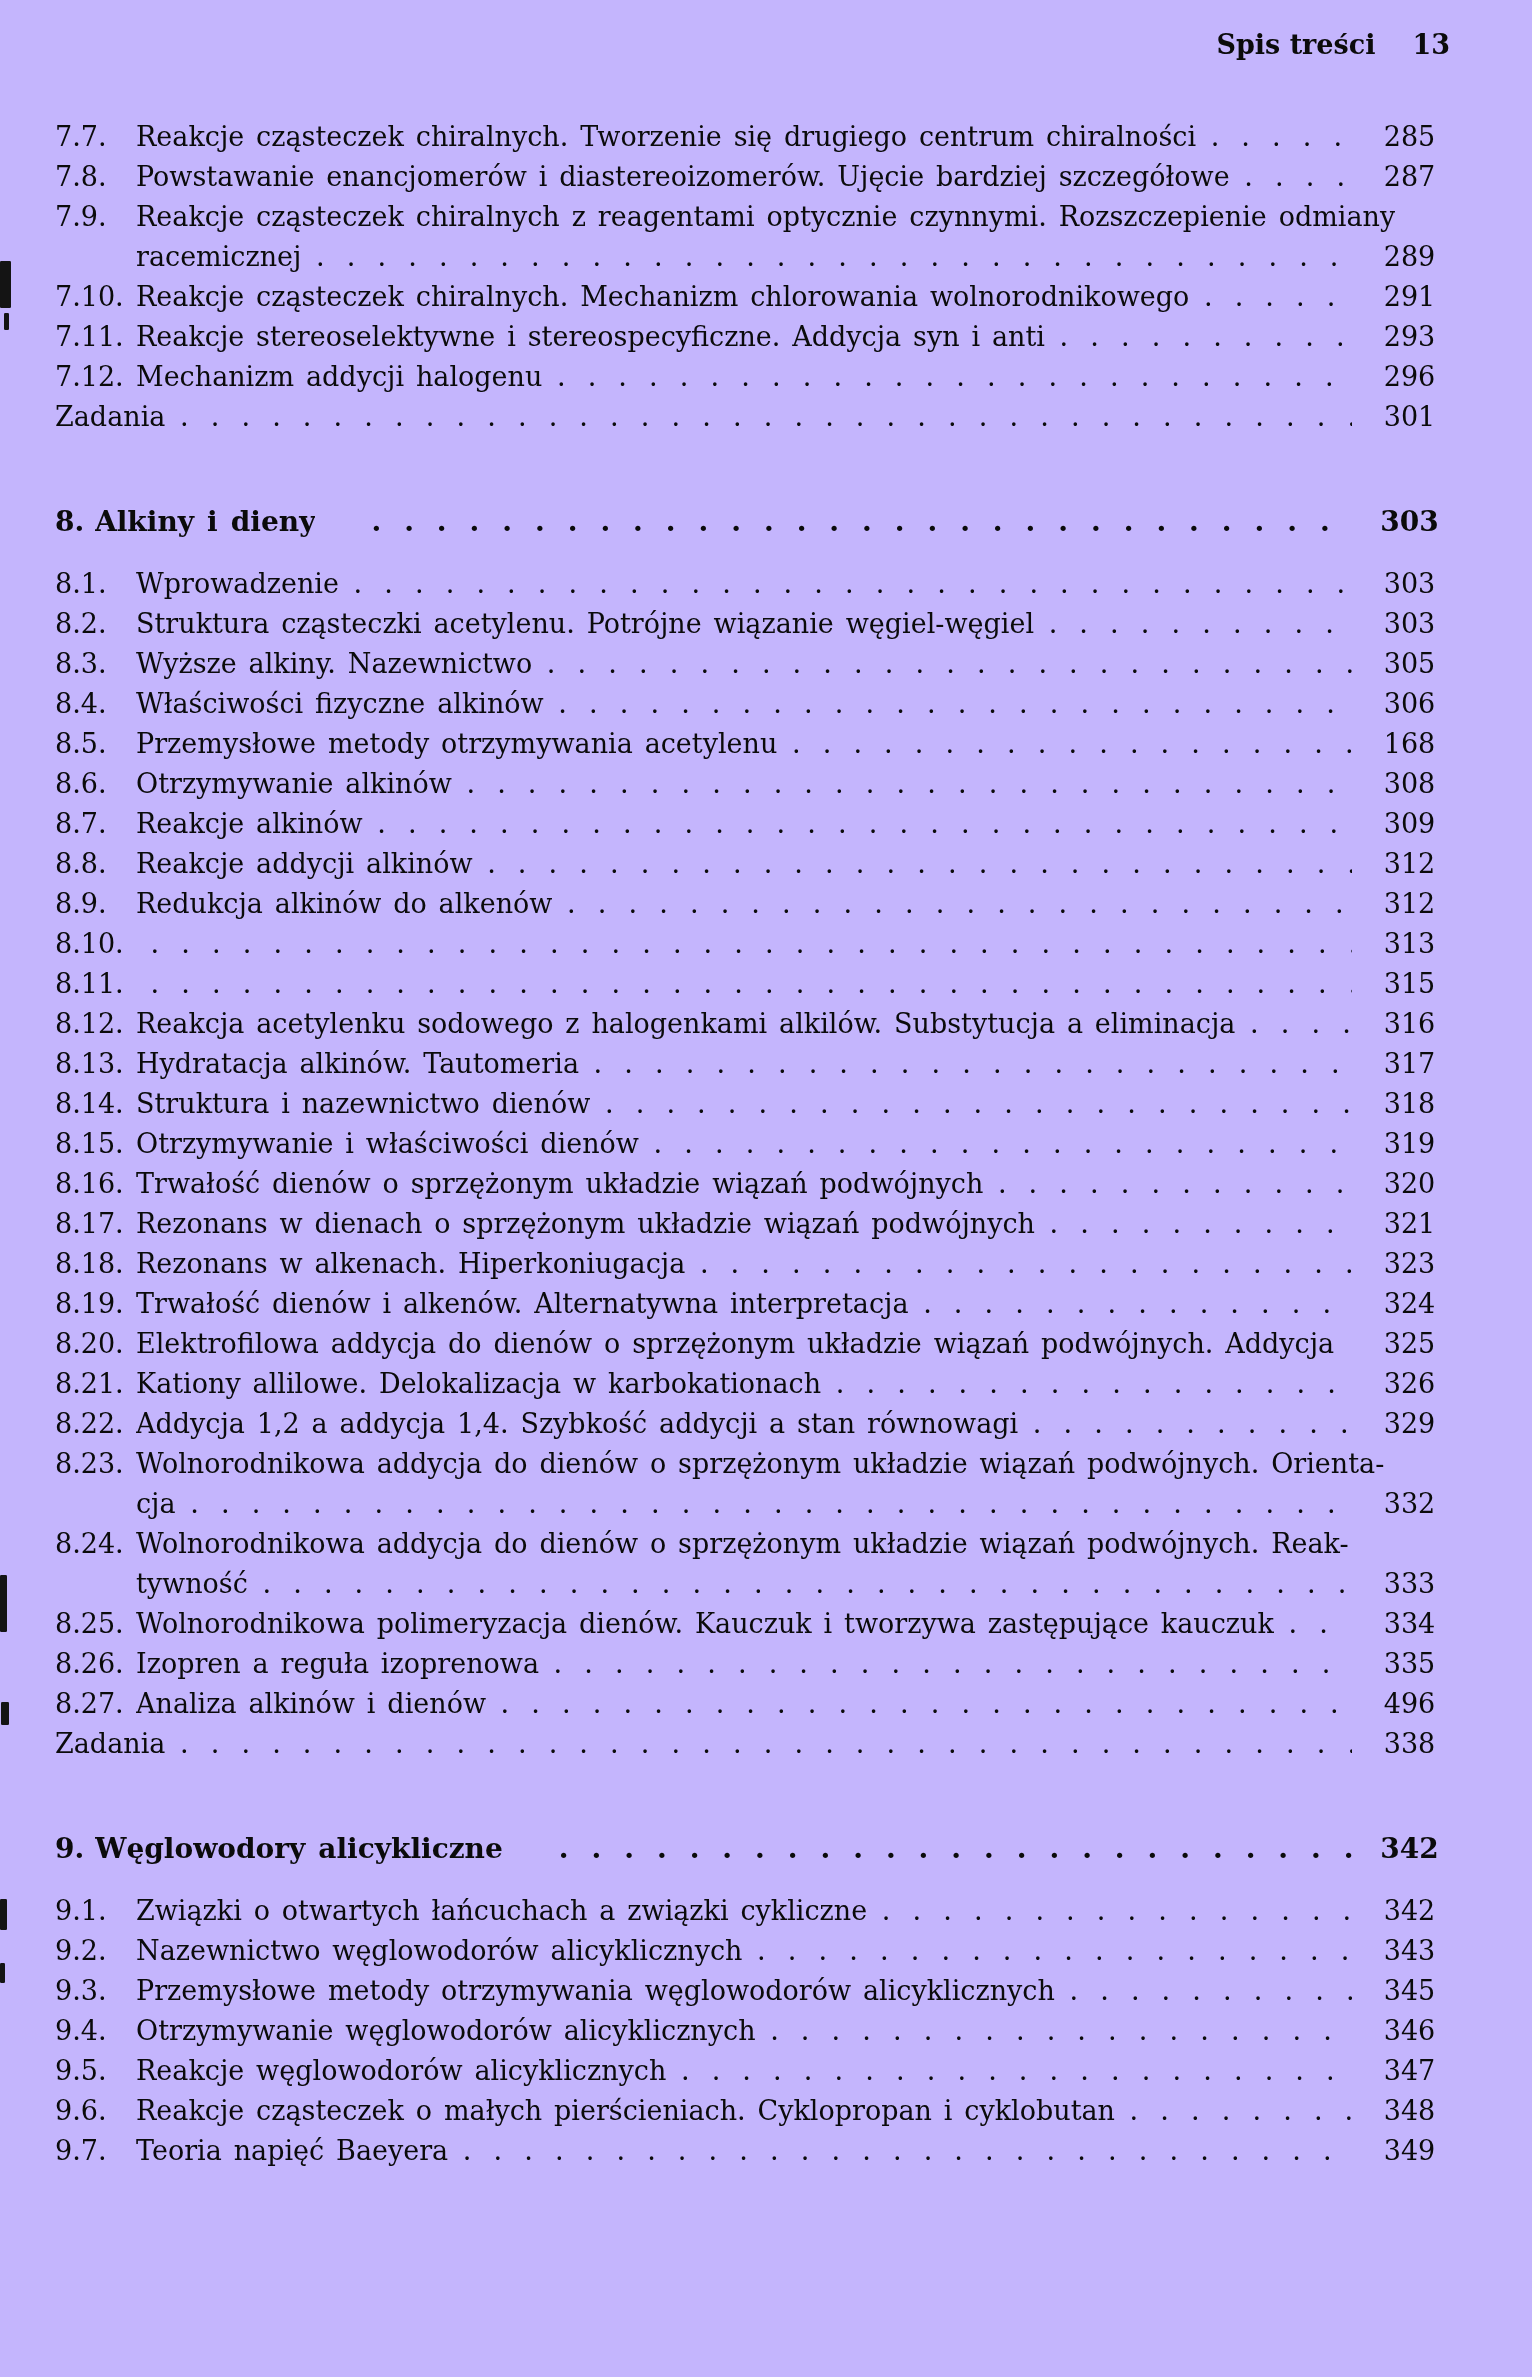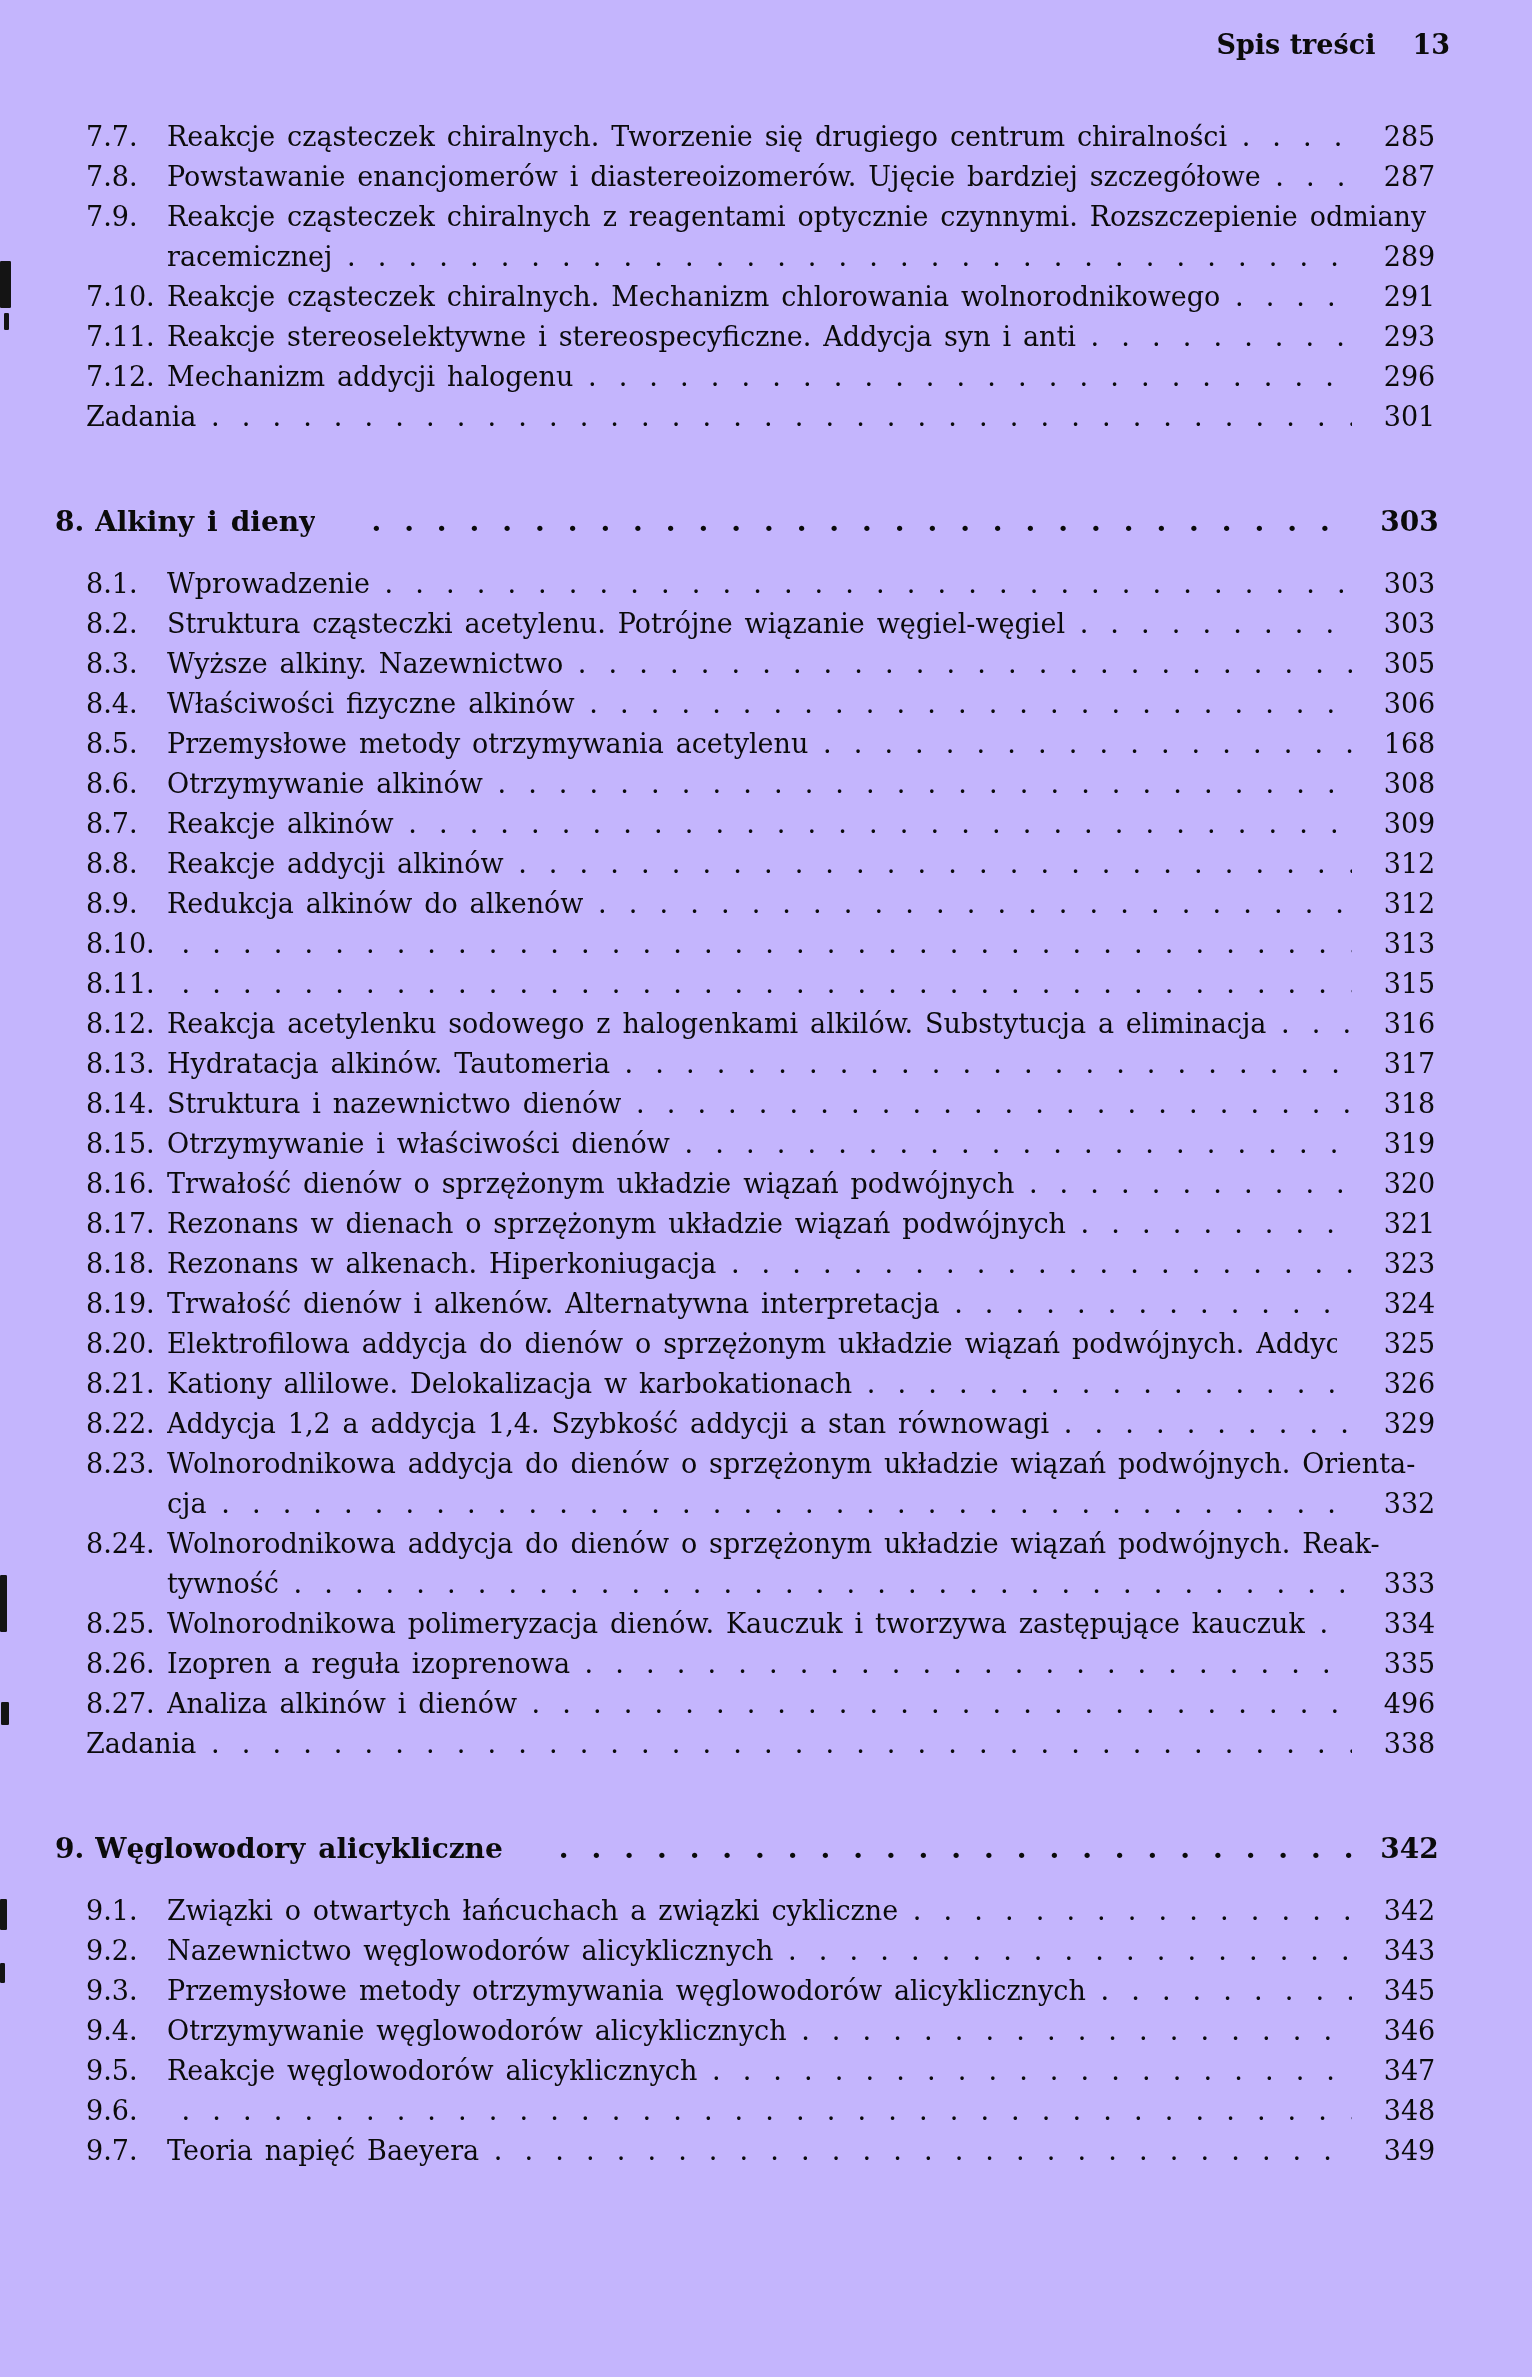--- a/index.html
+++ b/index.html
@@ -29,21 +29,20 @@
     left: 55px;
     right: 83px;
     top: 117px;
   }
   .row {
     display: flex;
     align-items: flex-end;
     font-size: 27px;
     line-height: 40px;
     white-space: nowrap;
-    margin-left: 31px;
     word-spacing: 3.3px;
   }
   .row .num { flex: none; width: 81px; }
   .row .title { flex: 0 1 auto; min-width: 0; overflow: hidden; }
   .row .dots { flex: 1 1 0; min-width: 0; overflow: hidden; margin: 0 17.3px 0 14.6px; }
   .dots::after {
     content: "..................................................................";
     letter-spacing: 0.82em;
   }
   .row .pg { flex: none; width: 81px; text-align: center; }
@@ -327,20 +326,21 @@
           <span class="pg">346</span>
         </div>
         <div class="row entry">
           <span class="num">9.5.</span>
           <span class="title">Reakcje węglowodorów alicyklicznych</span>
           <span class="dots"></span>
           <span class="pg">347</span>
         </div>
         <div class="row entry">
           <span class="num">9.6.</span>
+          <span class="title">Reakcje cząsteczek o małych pierścieniach. Cyklopropan i cyklobutan</span>
           <span class="dots"></span>
           <span class="pg">348</span>
         </div>
         <div class="row entry">
           <span class="num">9.7.</span>
           <span class="title">Teoria napięć Baeyera</span>
           <span class="dots"></span>
           <span class="pg">349</span>
         </div>
       </div>

